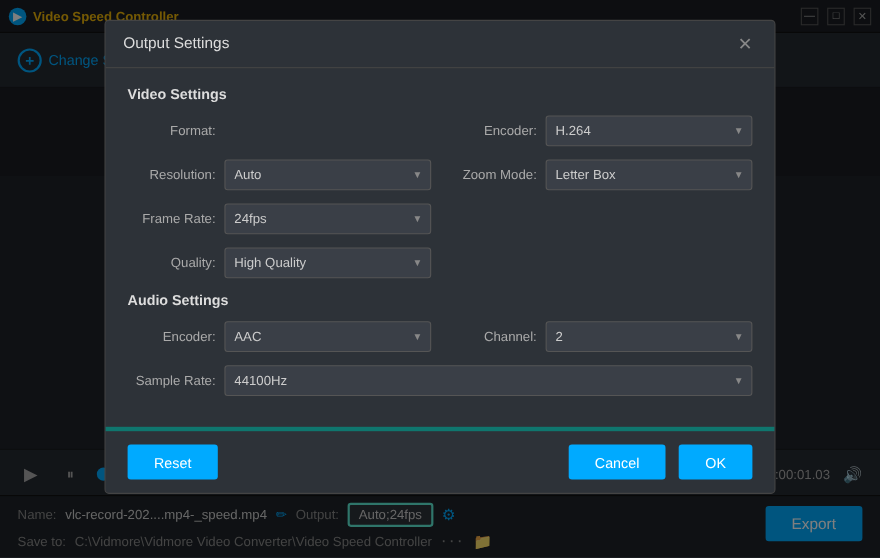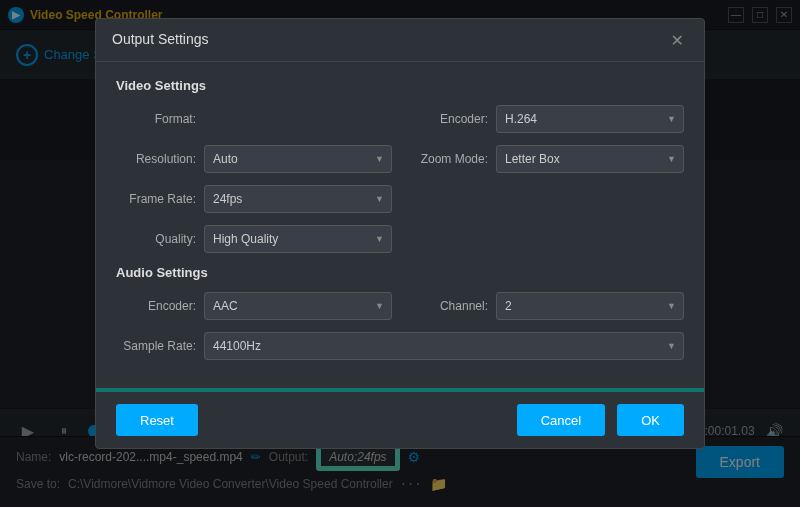--- a/index.html
+++ b/index.html
@@ -304,26 +304,25 @@
       color: #ccc;
       font-size: 12px;
     }
     .edit-icon {
       color: #00aaff;
       font-size: 12px;
       cursor: pointer;
     }
     .output-value {
       background: #2d3238;
-      border: 5px solid #5eead4;
+      border: 2px solid #5eead4;
       border-radius: 3px;
       padding: 2px 8px;
       color: #ccc;
       font-size: 12px;
-      font-style: italic;
     }
     .gear-icon {
       color: #00aaff;
       cursor: pointer;
       font-size: 14px;
     }
     .export-btn {
       position: absolute;
       right: 16px;
       bottom: 12px;
@@ -503,21 +502,21 @@
 </div>
 
 <div class="player-controls" style="position:absolute;bottom:54px;left:0;right:0;">
   <button class="ctrl-btn">▶</button>
   <button class="ctrl-btn" style="font-size:13px;">⏸</button>
   <div class="speed-dot"></div>
   <span class="time-display">00:00:01.03</span>
   <button class="volume-icon">🔊</button>
 </div>
 
-<div class="status-bar" style="position:absolute;bottom:17px;left:0;right:0;">
+<div class="status-bar" style="position:absolute;bottom:3px;left:0;right:0;">
   <div class="status-row">
     <span class="status-label">Name:</span>
     <span class="status-value">vlc-record-202....mp4-_speed.mp4</span>
     <span class="edit-icon">✏</span>
     <span class="status-label" style="margin-left:0;">Output:</span>
     <span class="output-value">Auto;24fps</span>
     <span class="gear-icon">⚙</span>
   </div>
   <div class="status-row">
     <span class="save-to-label">Save to:</span>

